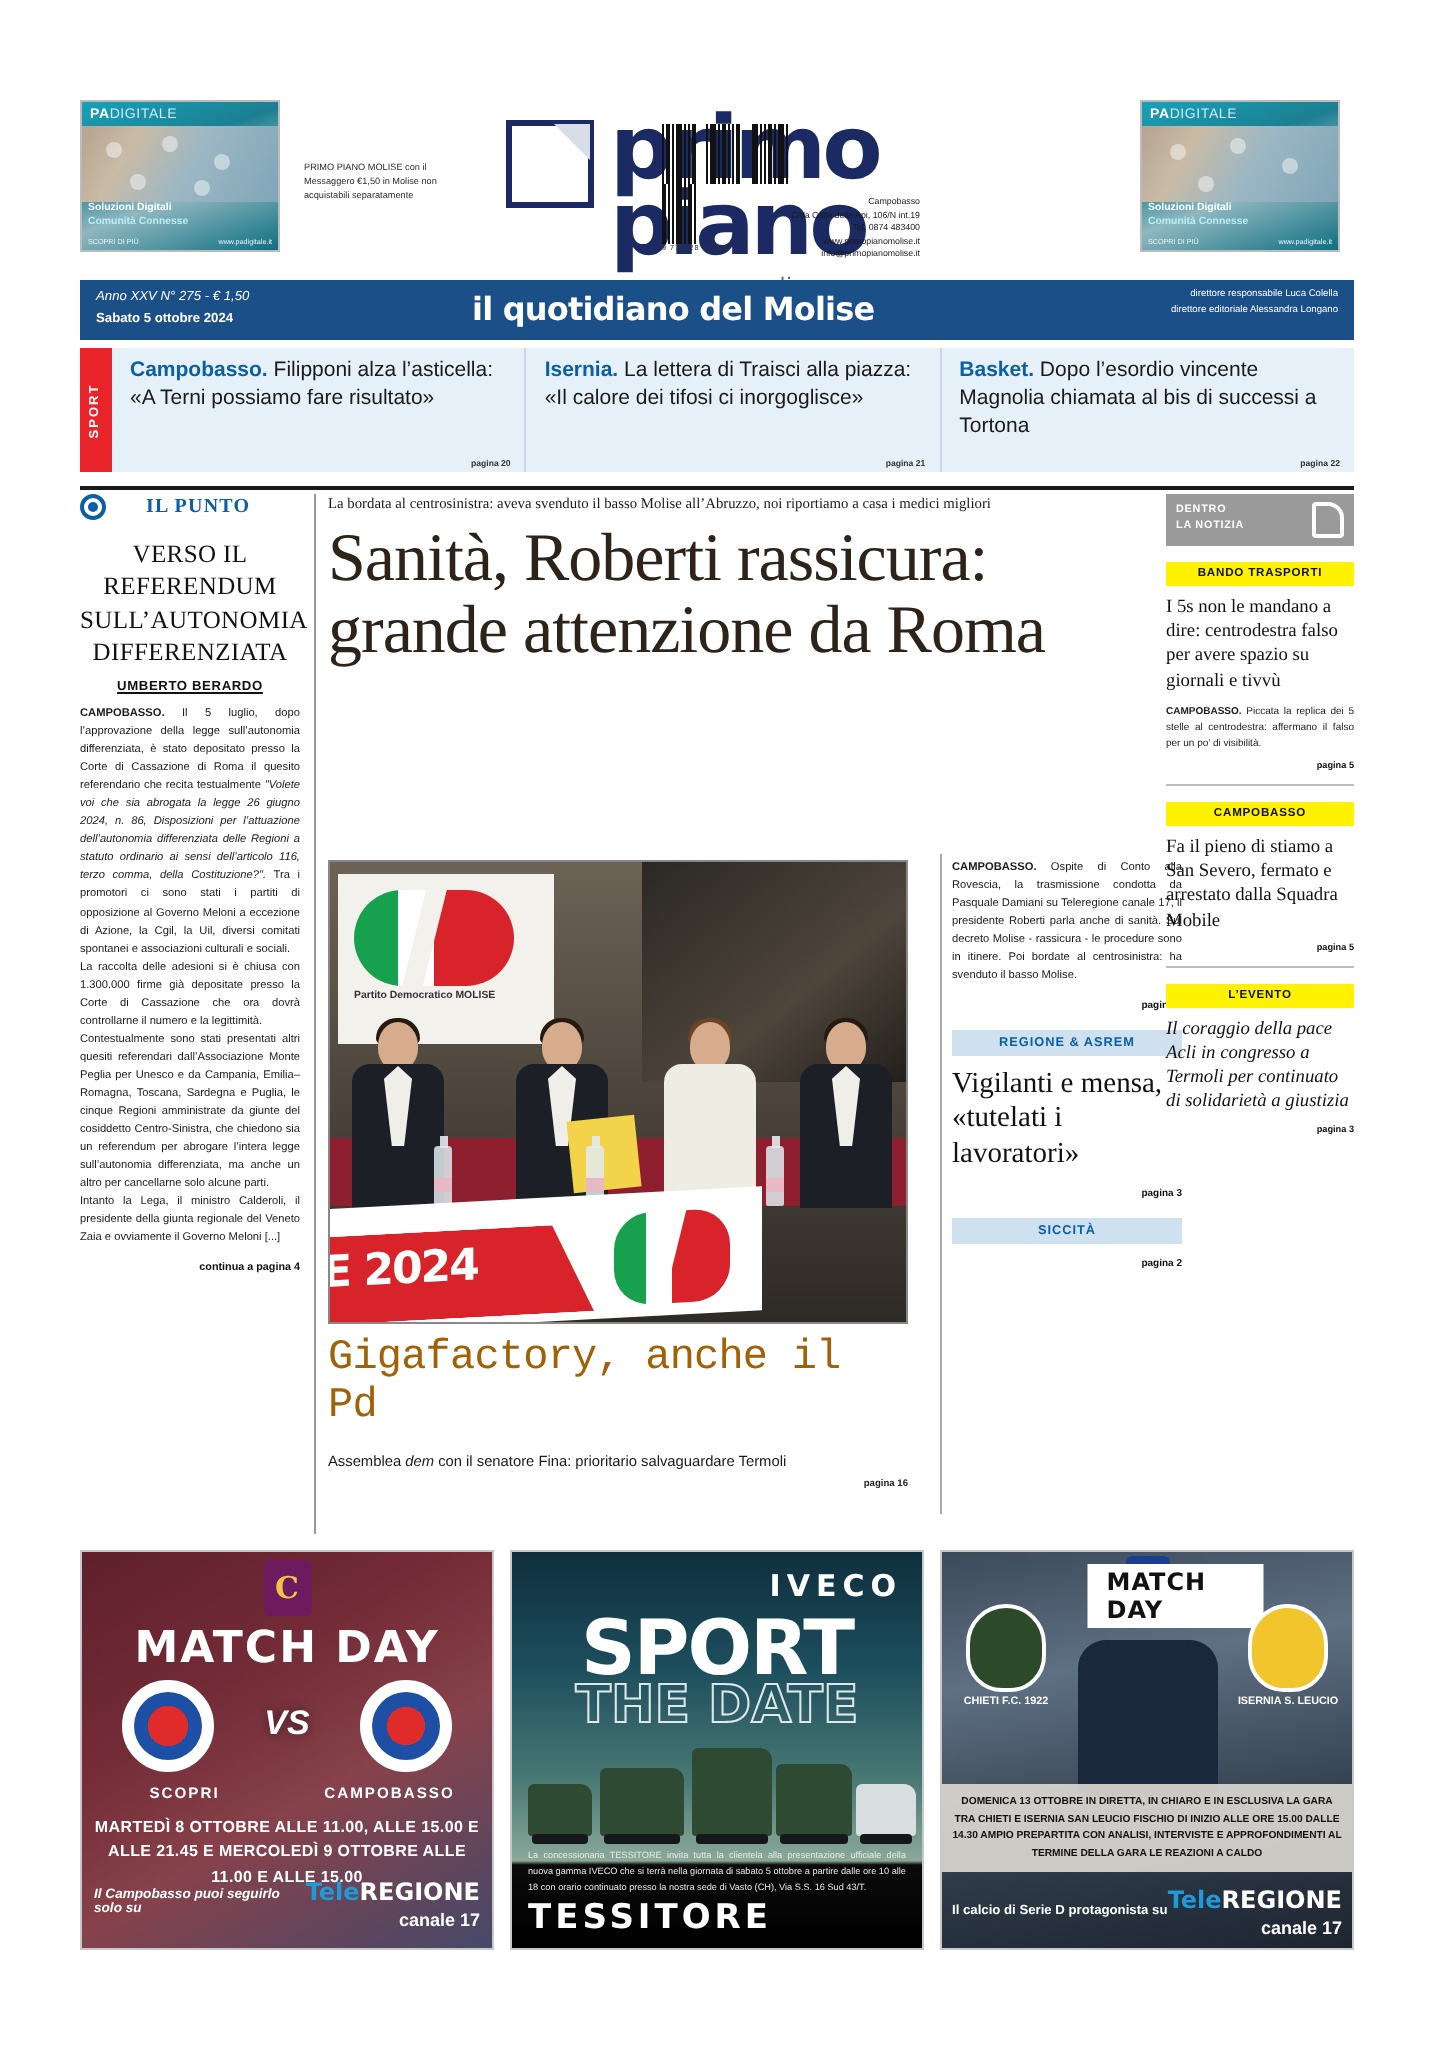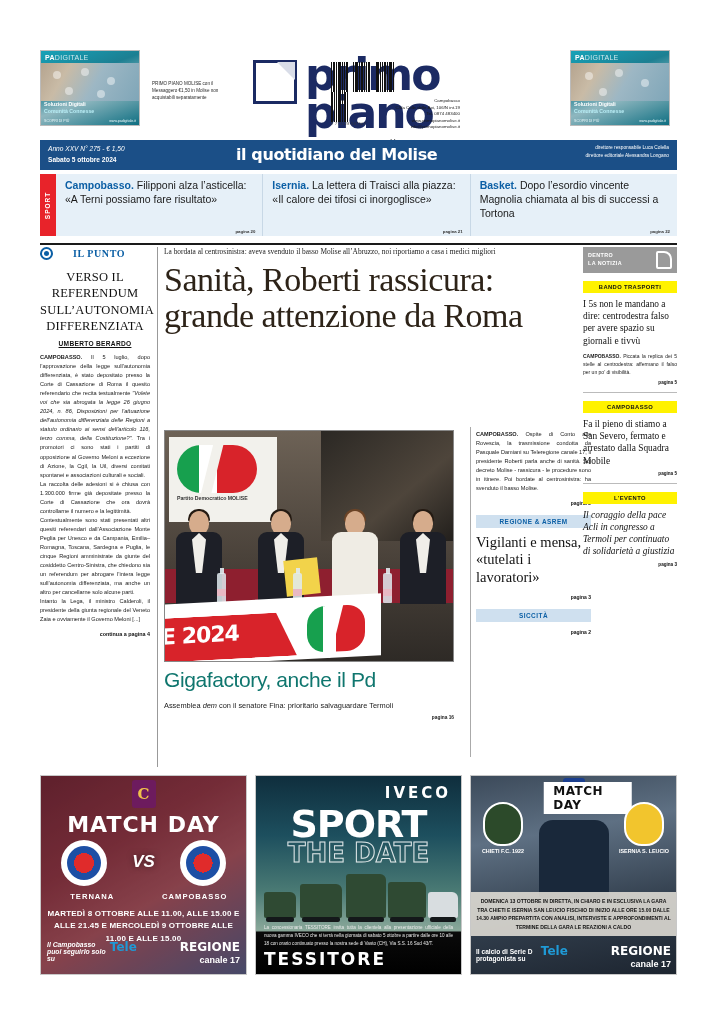--- a/index.html
+++ b/index.html
@@ -145,22 +145,22 @@
   .person .shirt { position:absolute; left:50%; transform:translateX(-50%); top:22px; width:14px; height:40px;
       background:#f0eee9; clip-path:polygon(50% 0,100% 16%,72% 100%,28% 100%,0 16%);}
   .bottle { position:absolute; bottom:58px; width:9px; height:30px; background:rgba(225,235,240,.85);
       border-radius:2px 2px 1px 1px; }
   .bottle::before{content:"";position:absolute;left:2.5px;top:-5px;width:4px;height:6px;background:rgba(225,235,240,.9);}
   .bottle::after{content:"";position:absolute;left:0;bottom:7px;width:9px;height:7px;background:#e8b9c4;}
   .yellowfolder { position:absolute; left:120px; bottom:66px; width:34px; height:36px; background:#f2d34a;
       transform:rotate(-6deg);}
 
   .capt { position:absolute; left:164px; top:668px; width:290px; }
-  .capt h2 { font-family:Liberation Sans, sans-serif; font-weight:normal; font-size:21px;
-      line-height:1.16; color:#0f766e; letter-spacing:-.4px;}
+  .capt h2 { font-family:Liberation Mono, monospace; font-weight:normal; font-size:21px;
+      line-height:1.16; color:#a16207; letter-spacing:-.4px;}
   .capt .sub { font-size:7.4px; color:#1a1a1a; padding-top:9px; }
   .capt .sub i { font-style:italic; }
   .capt .pg { text-align:right; font-size:4.8px; font-weight:bold; padding-top:5px; color:#222;}
 
   
   .midcol { position:absolute; left:460px; top:247px; width:115px;margin-left:16px; }
   .midcol .vrule { position:absolute; left:-6px; top:180px; width:1px; height:330px; background:#aaa;}
   .mc-body { font-size:5.6px; line-height:1.6; text-align:justify; color:#1a1a1a; padding-top:183px;}
   .mc-body b { font-weight:bold; }
   .mc-pg { text-align:right; font-size:5px; font-weight:bold; padding-top:7px; color:#111;}
@@ -215,21 +215,21 @@
       font-size:7.6px; font-weight:bold; letter-spacing:1px; }
   .ad1 .teams span { flex:1; text-align:center; }
   .ad1 .when { position:absolute; left:6px; right:6px; top:132px; text-align:center; color:#fff;
       font-size:8px; font-weight:bold; line-height:1.55; letter-spacing:.2px;}
   .ad1 .foot { position:absolute; left:6px; right:6px; bottom:8px; display:flex; align-items:center;
       justify-content:space-between;}
   .ad1 .foot .fl { color:#fff; font-size:6.8px; font-style:italic; font-weight:bold;}
   .ad1 .foot .fr { text-align:right; line-height:1.2;}
   .trg { font-size:12px; font-weight:bold; font-family:"DejaVu Sans",sans-serif;}
   .trg .tele { color:#1f9ad6; }
-  .trg .reg { color:#fff;margin-left:43px; }
+  .trg .reg { color:#fff; }
   .chan { color:#fff; font-size:9px; font-weight:bold; }
 
   
   .ad2 { background:linear-gradient(180deg,#0f2e3d 0%, #1d4f5e 30%, #4a7a74 58%, #8aa89a 78%, #0a0a0a 79%, #000 100%); }
   .ad2 .iveco { position:absolute; right:10px; top:8px; color:#fff; font-size:15px; font-weight:bold;
       letter-spacing:3px; font-family:"DejaVu Sans",sans-serif;}
   .ad2 .save { position:absolute; left:0; right:0; top:26px; text-align:center; color:#fff;
       font-size:38px; font-weight:bold; letter-spacing:-1px; font-family:"DejaVu Sans",sans-serif;}
   .ad2 .date { position:absolute; left:0; right:0; top:62px; text-align:center; color:transparent;
       -webkit-text-stroke:1px rgba(255,255,255,.85); font-size:26px; font-weight:bold;
@@ -528,21 +528,21 @@
       <div class="cbadge">C</div>
       <div class="md">MATCH DAY</div>
       <div class="crest l">
           <span class="inner"></span>
         </div>
       <div class="crest r">
           <span class="inner"></span>
         </div>
       <div class="vs">VS</div>
       <div class="teams">
-        <span>TERNANA</span>
+        <span>SCOPRI</span>
         <span>CAMPOBASSO</span>
       </div>
       <div class="when">MARTEDÌ 8 OTTOBRE ALLE 11.00, ALLE 15.00 E ALLE 21.45 E MERCOLEDÌ 9 OTTOBRE ALLE 11.00 E ALLE 15.00</div>
       <div class="foot">
         <span class="fl">Il Campobasso puoi seguirlo solo su</span>
         <span class="fr">
           <span class="trg"><span class="tele">Tele</span><span class="reg">REGIONE</span></span>
           <span class="chan" style="display:block">canale 17</span>
         </span>
       </div>

